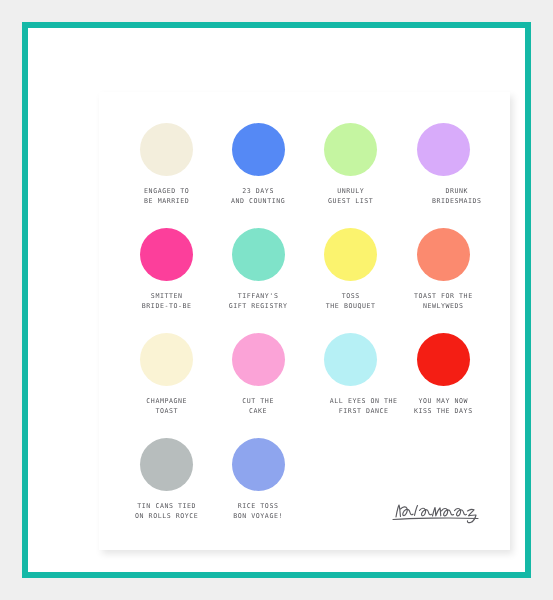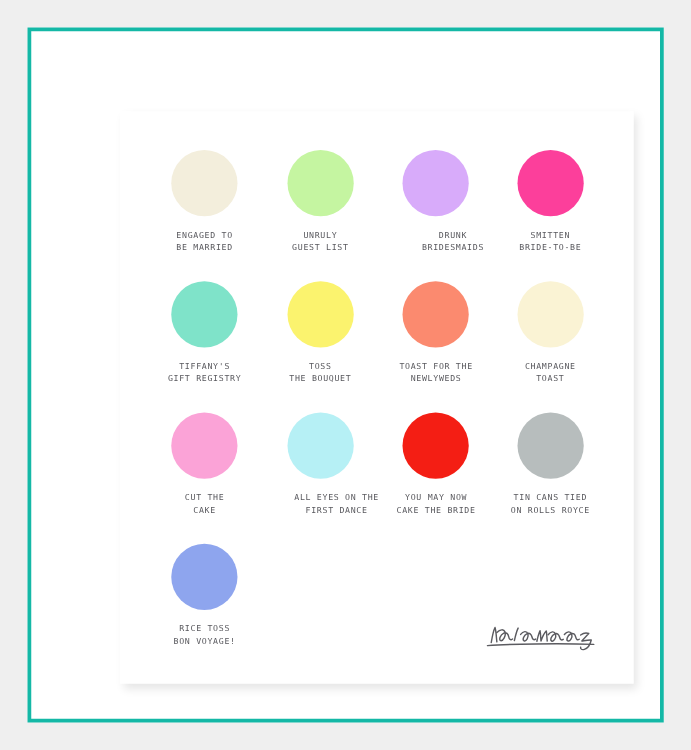--- a/index.html
+++ b/index.html
@@ -24,21 +24,21 @@
   }
 
   
   .frame {
     position: absolute;
     left: 22px;
     top: 22px;
     width: 509px;
     height: 556px;
     background: #ffffff;
-    border: 3px solid #14b8a6;
+    border: 6px solid #14b8a6;
     box-sizing: border-box;
   }
 
   
   .print {
     position: absolute;
     left: 71px;
     top: 64px;
     width: 411px;
     height: 458px;
@@ -112,20 +112,27 @@
       <div class="grid">
 
         <div class="cell">
           <div class="dot" style="background: rgb(243, 238, 220);"></div>
           <div class="caption" style="color: rgb(89, 89, 94);">
             <span>ENGAGED TO</span>
             <span>BE MARRIED</span>
           </div>
         </div>
 
+        <div class="cell">
+          <div class="dot" style="background: rgb(85, 137, 245);"></div>
+          <div class="caption" style="color: rgb(89, 89, 94);">
+            <span>23 DAYS</span>
+            <span>AND COUNTING</span>
+          </div>
+        </div>
 
         <div class="cell">
           <div class="dot" style="background: rgb(197, 245, 161);"></div>
           <div class="caption" style="color: rgb(89, 89, 94);">
             <span>UNRULY</span>
             <span>GUEST LIST</span>
           </div>
         </div>
 
         <div class="cell">
@@ -191,21 +198,21 @@
           <div class="caption" style="color: rgb(89, 89, 94); margin-left: 26px;">
             <span>ALL EYES ON THE</span>
             <span>FIRST DANCE</span>
           </div>
         </div>
 
         <div class="cell">
           <div class="dot" style="background: rgb(244, 30, 20);"></div>
           <div class="caption" style="color: rgb(89, 89, 94);">
             <span>YOU MAY NOW</span>
-            <span>CAKE THE BRIDE</span>
+            <span>KISS THE DAYS</span>
           </div>
         </div>
 
         <div class="cell">
           <div class="dot" style="background: rgb(183, 189, 189);"></div>
           <div class="caption" style="color: rgb(89, 89, 94);">
             <span>TIN CANS TIED</span>
             <span>ON ROLLS ROYCE</span>
           </div>
         </div>

